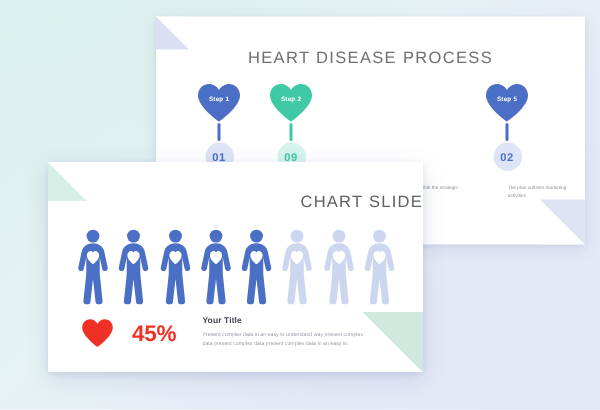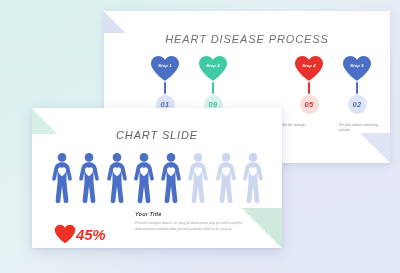--- a/index.html
+++ b/index.html
@@ -7,21 +7,20 @@
     width:400px;height:273px;overflow:hidden;
     font-family:"Liberation Sans", sans-serif;
     position:relative;
   }
   #stage{
     position:absolute;inset:0;width:400px;height:273px;overflow:hidden;
     background:
       radial-gradient(120% 100% at 0% 0%, #d9f2ee 0%, #ddf0ef 28%, rgba(226,235,246,0) 62%),
       radial-gradient(120% 110% at 100% 100%, #e2e7f6 0%, #e4e8f7 30%, rgba(226,235,246,0) 70%),
       linear-gradient(135deg,#d8f1ee 0%,#e6f2f4 38%,#e7eaf7 72%,#e3e7f6 100%);
-    font-style: italic;
   }
 
   
   .slide{position:absolute;background:#ffffff;overflow:hidden;}
 
   
   #slide-back{
     left:104px;top:11px;width:286px;height:152px;
     box-shadow:0 3px 10px rgba(90,105,160,.13), 0 1px 3px rgba(90,105,160,.10);
   }
@@ -46,21 +45,21 @@
   #slide-front .notch-br{
     position:absolute;right:0;bottom:0;width:40px;height:40px;
     background:linear-gradient(to top right,#ffffff 50%,#cfe9de 50%);
   }
 
   
   .back-title{
     position:absolute;left:0;right:0;top:22px;text-align:center;
     font-size:11px;letter-spacing:.9px;color:#6d6f78;font-weight:400;
   }
-  .steps{position:absolute;left:43px;top:44px;width:230px;height:66px;}
+  .steps{position:absolute;left:24px;top:44px;width:230px;height:66px;}
   .step{
     position:absolute;top:0;width:36px;text-align:center;
   }
   .step .pin{
     position:relative;width:30px;height:27px;margin:0 auto;
   }
   .step .pin svg{display:block;width:30px;height:27px;}
   .step .pin .lbl{
     position:absolute;left:0;right:0;top:8px;text-align:center;
     font-size:4.2px;color:#ffffff;letter-spacing:.15px;
@@ -83,32 +82,32 @@
     position:absolute;left:178px;top:112px;width:104px;
     display:flex;gap:9px;
   }
   .back-body .col{flex:1;}
   .back-body .col p{
     margin:0;font-size:3.2px;line-height:1.65;color:#8d8f99;
   }
 
   
   .front-title{
-    position:absolute;left:0;right:0;top:21px;text-align:center;
+    position:absolute;left:0;right:0;top:21px;text-align:right;
     font-size:11px;letter-spacing:.85px;color:#5e6068;font-weight:400;
   }
   .people{
     position:absolute;left:19px;top:44px;width:213px;height:51px;
     display:flex;justify-content:space-between;align-items:flex-end;
   }
   .person{width:22px;height:51px;}
   .person svg{display:block;width:22px;height:51px;}
 
   .stat{
-    position:absolute;left:22px;top:104px;display:flex;align-items:center;gap:0;margin-top:12px;
+    position:absolute;left:22px;top:104px;display:flex;align-items:center;gap:12px;
   }
   .stat .heart-ico{width:22px;height:20px;}
   .stat .heart-ico svg{display:block;width:22px;height:20px;}
   .stat .pct{
     font-size:15px;font-weight:700;letter-spacing:-.2px;
   }
   .txtblock{position:absolute;left:103px;top:103px;width:110px;}
   .txtblock .t-title{
     font-size:5.6px;font-weight:700;color:#44464f;margin:0 0 2.5px 0;letter-spacing:.1px;
   }
@@ -151,33 +150,20 @@
           <div class="lbl">Step 2</div>
         </div>
         <div class="stem" style="background:#3fc9a4;"></div>
         <div class="numwrap">
           <div class="disc" style="background:#d6f4ec;"></div>
           <div class="num" style="color:#3fc9a4;">09</div>
         </div>
       </div>
 
 
-      <div class="step" style="left:144px;">
-        <div class="pin">
-          <svg viewBox="0 0 30 27">
-              <path d="M15 26 C15 26 1 16.5 1 8.6 C1 3.9 4.6 1 8.3 1 C11.1 1 13.6 2.6 15 5 C16.4 2.6 18.9 1 21.7 1 C25.4 1 29 3.9 29 8.6 C29 16.5 15 26 15 26 Z" fill="#e8312a"></path>
-            </svg>
-          <div class="lbl">Step 4</div>
-        </div>
-        <div class="stem" style="background:#e8312a;"></div>
-        <div class="numwrap">
-          <div class="disc" style="background:#fadedc;"></div>
-          <div class="num" style="color:#e8312a;">05</div>
-        </div>
-      </div>
 
       <div class="step" style="left:192px;">
         <div class="pin">
           <svg viewBox="0 0 30 27">
               <path d="M15 26 C15 26 1 16.5 1 8.6 C1 3.9 4.6 1 8.3 1 C11.1 1 13.6 2.6 15 5 C16.4 2.6 18.9 1 21.7 1 C25.4 1 29 3.9 29 8.6 C29 16.5 15 26 15 26 Z" fill="#4a6fc4"></path>
             </svg>
           <div class="lbl">Step 5</div>
         </div>
         <div class="stem" style="background:#4a6fc4;"></div>
         <div class="numwrap">

